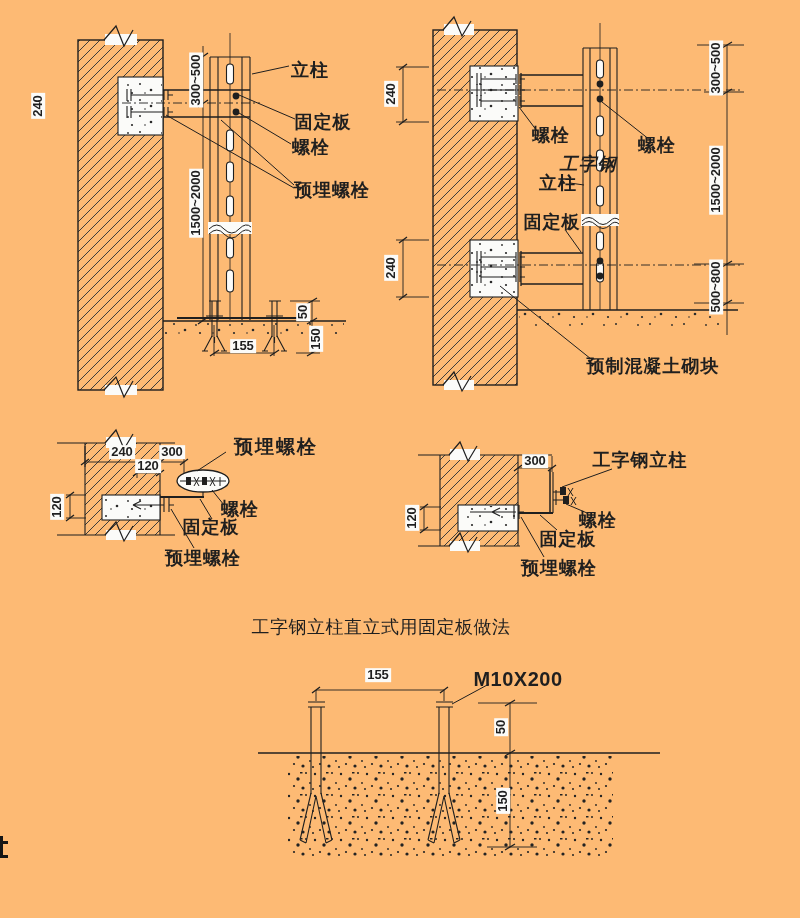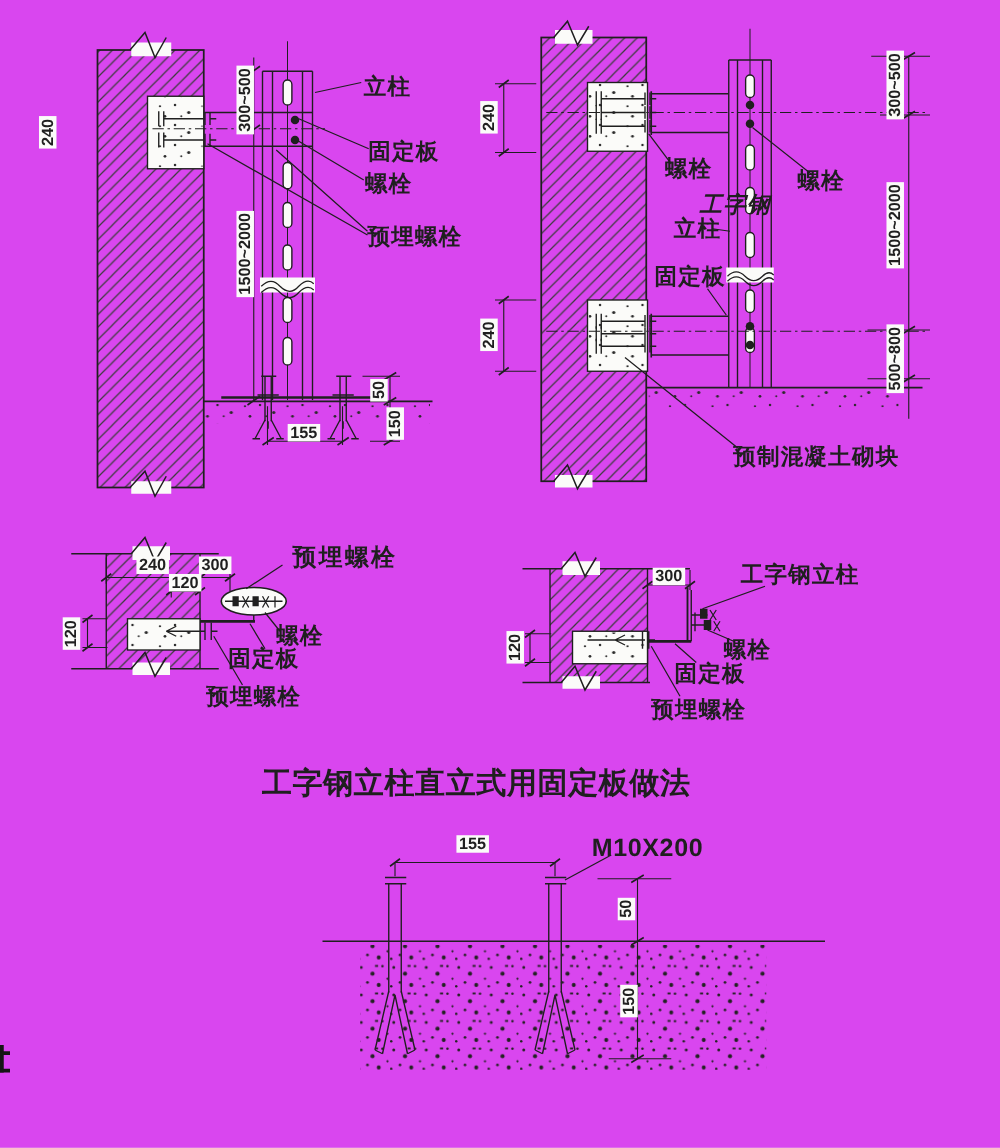--- a/index.html
+++ b/index.html
@@ -1,31 +1,31 @@
 <!DOCTYPE html>
 <html><head>
 <meta charset="utf-8">
 <style>
   html,body{margin:0;padding:0;}
   body{background:#e8e8e8;}
   #stage{
     position:relative;width:800px;height:918px;margin:0 auto;
-    background:#d946ef;overflow:hidden;
+    background:#fdba74;overflow:hidden;
     font-family:"Liberation Sans","DejaVu Sans",sans-serif;
     color:#1f1f1f;
   }
   #linework{position:absolute;left:0;top:0;}
   .lbl{position:absolute;white-space:nowrap;line-height:1.05;transform:translate(-50%,-50%);}
   .lblv{position:absolute;white-space:nowrap;line-height:1.05;transform:translate(-50%,-50%) rotate(-90deg);}
   .cn{font-size:18px;font-weight:700;letter-spacing:1px;}
   .cnbig{font-size:19px;font-weight:700;letter-spacing:2px;}
   .dim{font-size:13px;font-weight:700;background:#fbfbf9;padding:0 2px;}
   .dimh{font-size:13px;font-weight:700;background:#fbfbf9;padding:0 2px;}
   .spec{font-size:20px;font-weight:700;letter-spacing:0.5px;}
-  .caption{font-size:24px;font-weight:700;letter-spacing:0.5px;}
+  .caption{font-size:18px;font-weight:400;letter-spacing:0.5px;}
   .frag{position:absolute;background:#151515;}
 </style>
 </head>
 <body>
 
 <div id="stage">
 
   <svg id="linework" width="800" height="918" viewBox="0 0 800 918">
     <defs>
       <pattern id="hatch" patternUnits="userSpaceOnUse" width="10" height="10">

